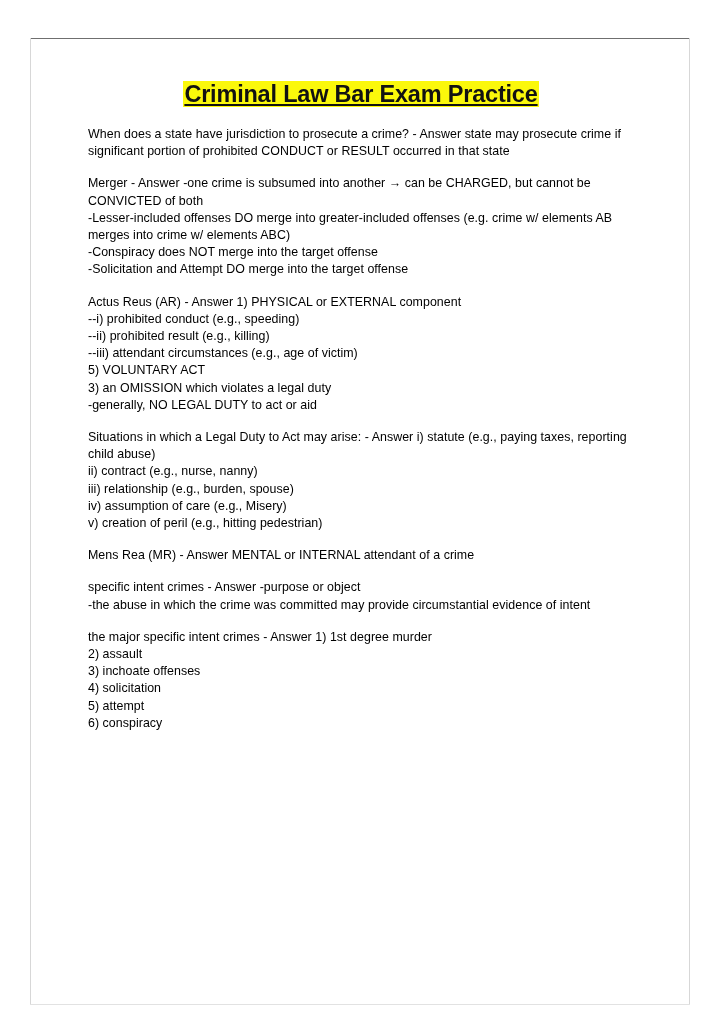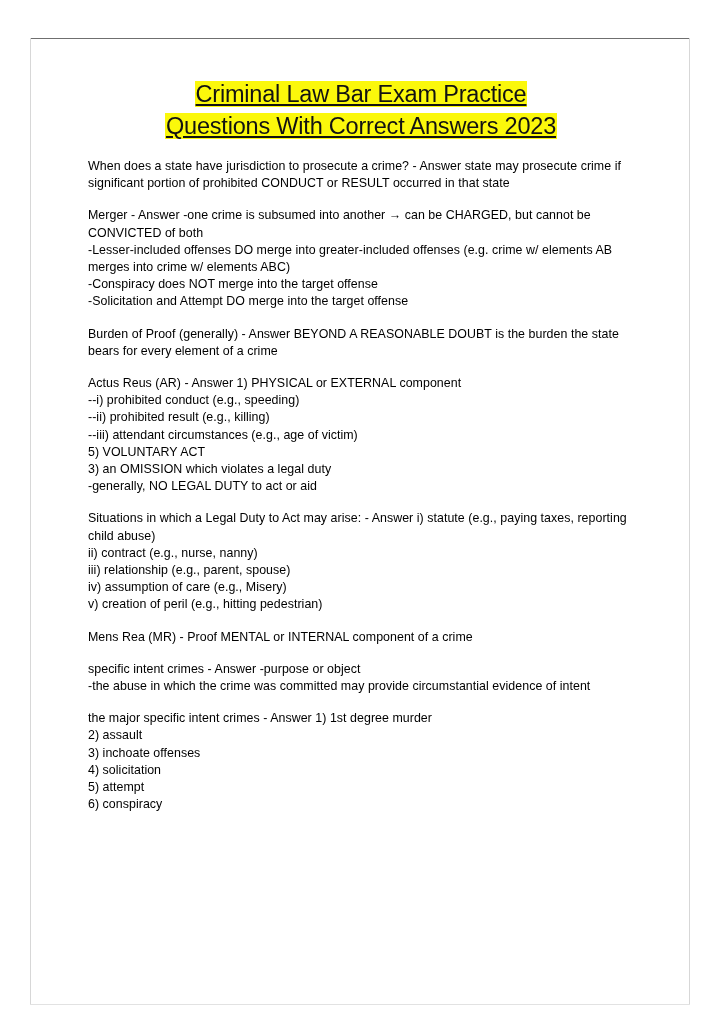--- a/index.html
+++ b/index.html
@@ -54,21 +54,21 @@
     background: #e2e2e2;
   }
   .content {
     position: absolute;
     left: 88px;
     top: 78px;
     width: 546px;
   }
   .doc-title {
     text-align: center;
-    font-weight: normal;
+    font-weight: bold;
     font-size: 23.5px;
     line-height: 32px;
     color: #121212;
     margin: 0 0 16px 0;
     letter-spacing: -0.2px;
   }
   .doc-title .hl {
     background: #fbf80b;
     text-decoration: underline;
     text-decoration-thickness: 2px;
@@ -94,42 +94,40 @@
 
 <div class="page">
   <div class="page-frame-top"></div>
   <div class="page-frame-left"></div>
   <div class="page-frame-right"></div>
   <div class="page-frame-bottom"></div>
 
   <div class="content">
     <h1 class="doc-title">
       <span class="hl">Criminal Law Bar Exam Practice</span><br>
-      <span class="hl">Questions With Correct Answers 2023</span>
     </h1>
 
     <p class="qa-block">When does a state have jurisdiction to prosecute a crime? - Answer state may prosecute crime if significant portion of prohibited CONDUCT or RESULT occurred in that state</p>
     <p class="qa-block">Merger - Answer -one crime is subsumed into another → can be CHARGED, but cannot be CONVICTED of both
 -Lesser-included offenses DO merge into greater-included offenses (e.g. crime w/ elements AB merges into crime w/ elements ABC)
 -Conspiracy does NOT merge into the target offense
 -Solicitation and Attempt DO merge into the target offense</p>
-    <p class="qa-block">Burden of Proof (generally) - Answer BEYOND A REASONABLE DOUBT is the burden the state bears for every element of a crime</p>
     <p class="qa-block">Actus Reus (AR) - Answer 1) PHYSICAL or EXTERNAL component
 --i) prohibited conduct (e.g., speeding)
 --ii) prohibited result (e.g., killing)
 --iii) attendant circumstances (e.g., age of victim)
 5) VOLUNTARY ACT
 3) an OMISSION which violates a legal duty
 -generally, NO LEGAL DUTY to act or aid</p>
     <p class="qa-block">Situations in which a Legal Duty to Act may arise: - Answer i) statute (e.g., paying taxes, reporting child abuse)
 ii) contract (e.g., nurse, nanny)
-iii) relationship (e.g., parent, spouse)
+iii) relationship (e.g., burden, spouse)
 iv) assumption of care (e.g., Misery)
 v) creation of peril (e.g., hitting pedestrian)</p>
-    <p class="qa-block">Mens Rea (MR) - Proof MENTAL or INTERNAL component of a crime</p>
+    <p class="qa-block">Mens Rea (MR) - Answer MENTAL or INTERNAL attendant of a crime</p>
     <p class="qa-block">specific intent crimes - Answer -purpose or object
 -the abuse in which the crime was committed may provide circumstantial evidence of intent</p>
     <p class="qa-block">the major specific intent crimes - Answer 1) 1st degree murder
 2) assault
 3) inchoate offenses
 4) solicitation
 5) attempt
 6) conspiracy</p>
   </div>
 </div>

